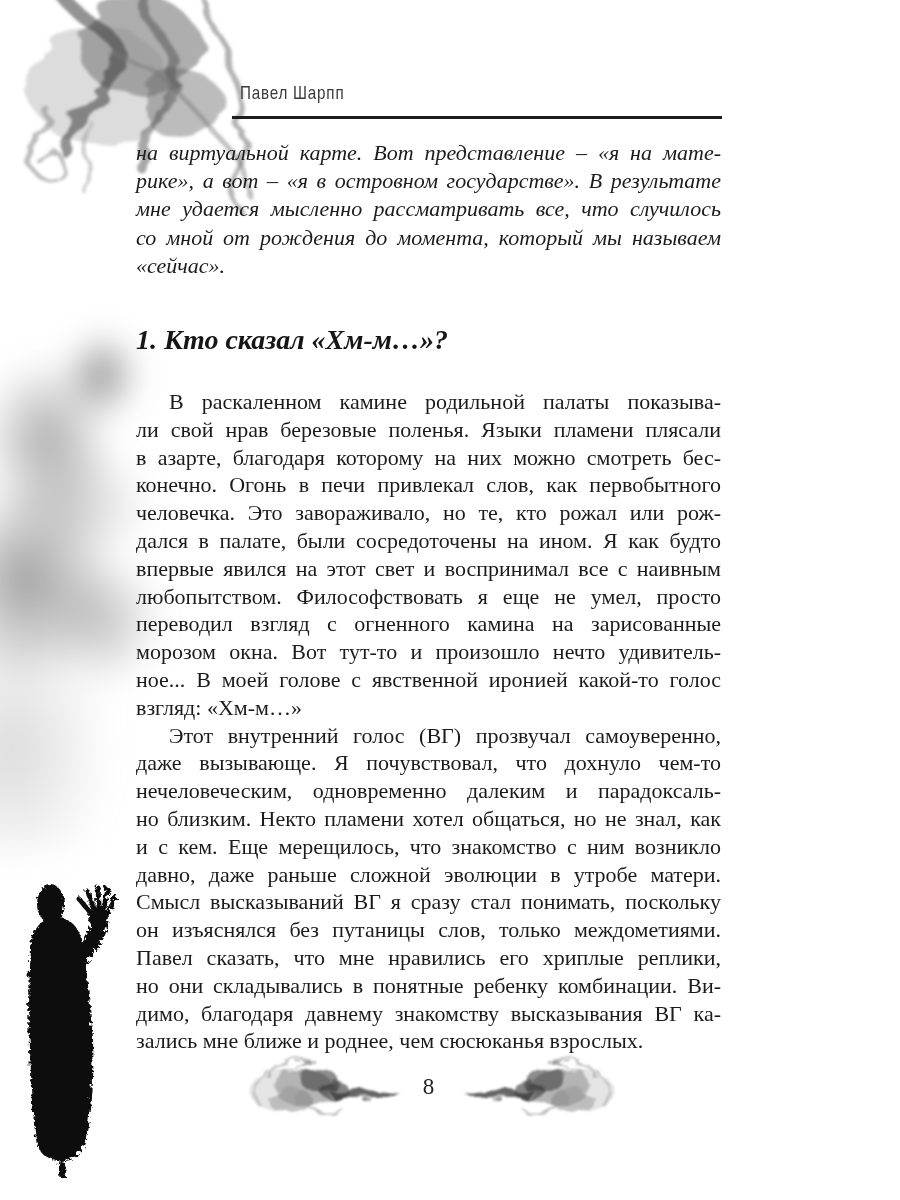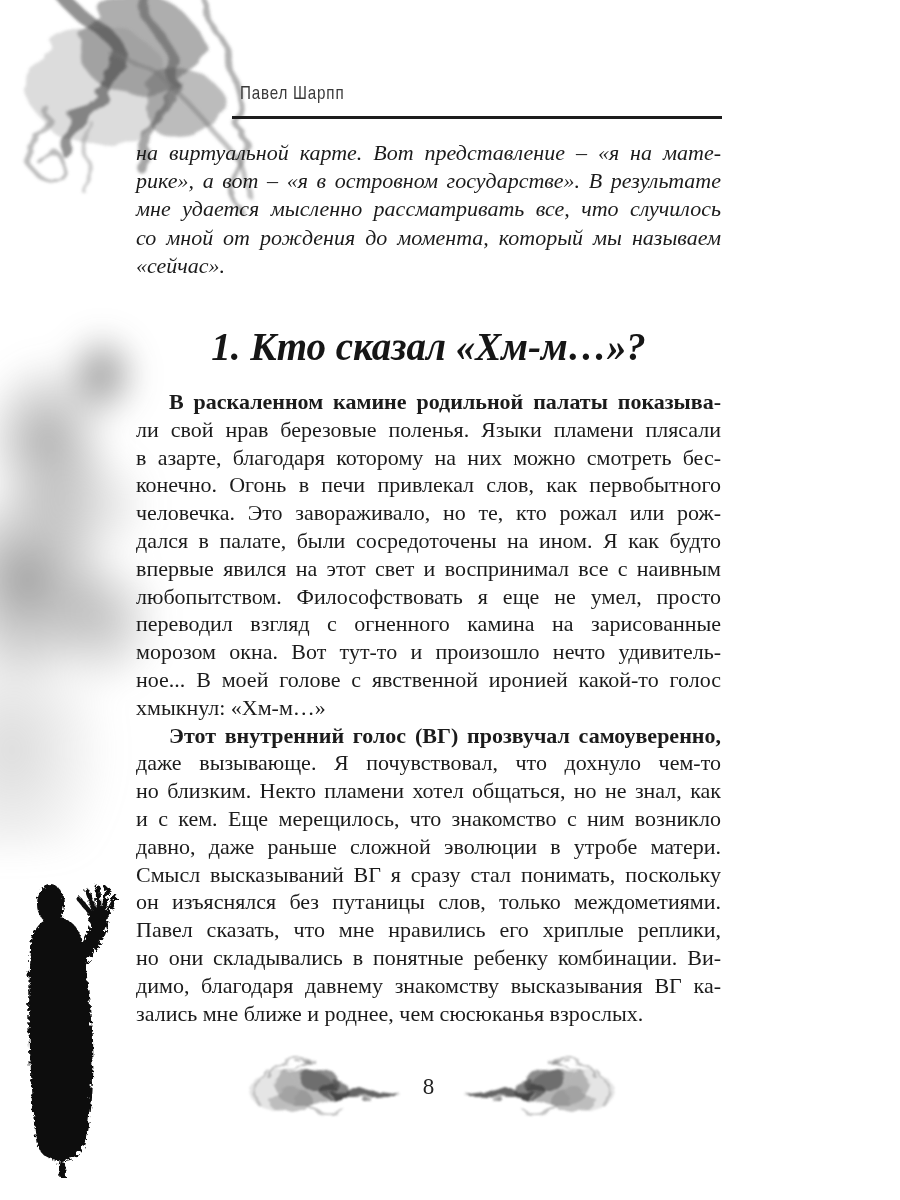--- a/index.html
+++ b/index.html
@@ -13,24 +13,24 @@
                   font-size:19px; font-weight:400; color:#3a3a3a; letter-spacing:1px;
                   transform:scaleX(0.8); transform-origin:left center; white-space:nowrap; }
   .header-rule { position:absolute; left:232px; top:116px; width:490px; height:3px; background:#1d1d1d; }
 
   
   .textblock { position:absolute; left:136px; width:585px; font-size:22px; line-height:27.8px; }
   .intro { top:139px; font-style:italic; line-height:28.2px; }
   .bodytext { top:388px; }
   .line { text-align:justify; text-align-last:justify; white-space:normal; }
   .line.end { text-align-last:left; }
-  .line.indent { padding-left:33px;font-weight:bold; }
+  .line.indent { padding-left:33px; }
 
-  .chapter-heading { position:absolute; left:136px; top:324px; width:585px; text-align:center;
-                     font-style:italic; font-weight:700; font-size:39px; color:#161616; }
+  .chapter-heading { position:absolute; left:136px; top:324px; width:585px; text-align:left;
+                     font-style:italic; font-weight:700; font-size:28px; color:#161616; }
 
   
   .page-number { position:absolute; left:136px; top:1074px; width:585px; text-align:center;
                  font-size:23px; color:#222; }
   .orn { position:absolute; top:1048px; width:160px; height:92px; }
   .orn-left { left:246px; }
   .orn-right { left:458px; transform:scaleX(-1); }
 
   
   .smoke-top { position:absolute; left:-10px; top:-8px; }
@@ -121,25 +121,26 @@
         <div class="line">ли свой нрав березовые поленья. Языки пламени плясали</div>
         <div class="line">в азарте, благодаря которому на них можно смотреть бес-</div>
         <div class="line">конечно. Огонь в печи привлекал слов, как первобытного</div>
         <div class="line">человечка. Это завораживало, но те, кто рожал или рож-</div>
         <div class="line">дался в палате, были сосредоточены на ином. Я как будто</div>
         <div class="line">впервые явился на этот свет и воспринимал все с наивным</div>
         <div class="line">любопытством. Философствовать я еще не умел, просто</div>
         <div class="line">переводил взгляд с огненного камина на зарисованные</div>
         <div class="line">морозом окна. Вот тут-то и произошло нечто удивитель-</div>
         <div class="line">ное... В моей голове с явственной иронией какой-то голос</div>
-        <div class="line end">хмыкнул: «Хм-м…»</div>
+        <div class="line end">взгляд: «Хм-м…»</div>
       </div>
     <div>
         <div class="line indent">Этот внутренний голос (ВГ) прозвучал самоуверенно,</div>
         <div class="line">даже вызывающе. Я почувствовал, что дохнуло чем-то</div>
+        <div class="line">нечеловеческим, одновременно далеким и парадоксаль-</div>
         <div class="line">но близким. Некто пламени хотел общаться, но не знал, как</div>
         <div class="line">и с кем. Еще мерещилось, что знакомство с ним возникло</div>
         <div class="line">давно, даже раньше сложной эволюции в утробе матери.</div>
         <div class="line">Смысл высказываний ВГ я сразу стал понимать, поскольку</div>
         <div class="line">он изъяснялся без путаницы слов, только междометиями.</div>
         <div class="line">Павел сказать, что мне нравились его хриплые реплики,</div>
         <div class="line">но они складывались в понятные ребенку комбинации. Ви-</div>
         <div class="line">димо, благодаря давнему знакомству высказывания ВГ ка-</div>
         <div class="line end">зались мне ближе и роднее, чем сюсюканья взрослых.</div>
       </div>

